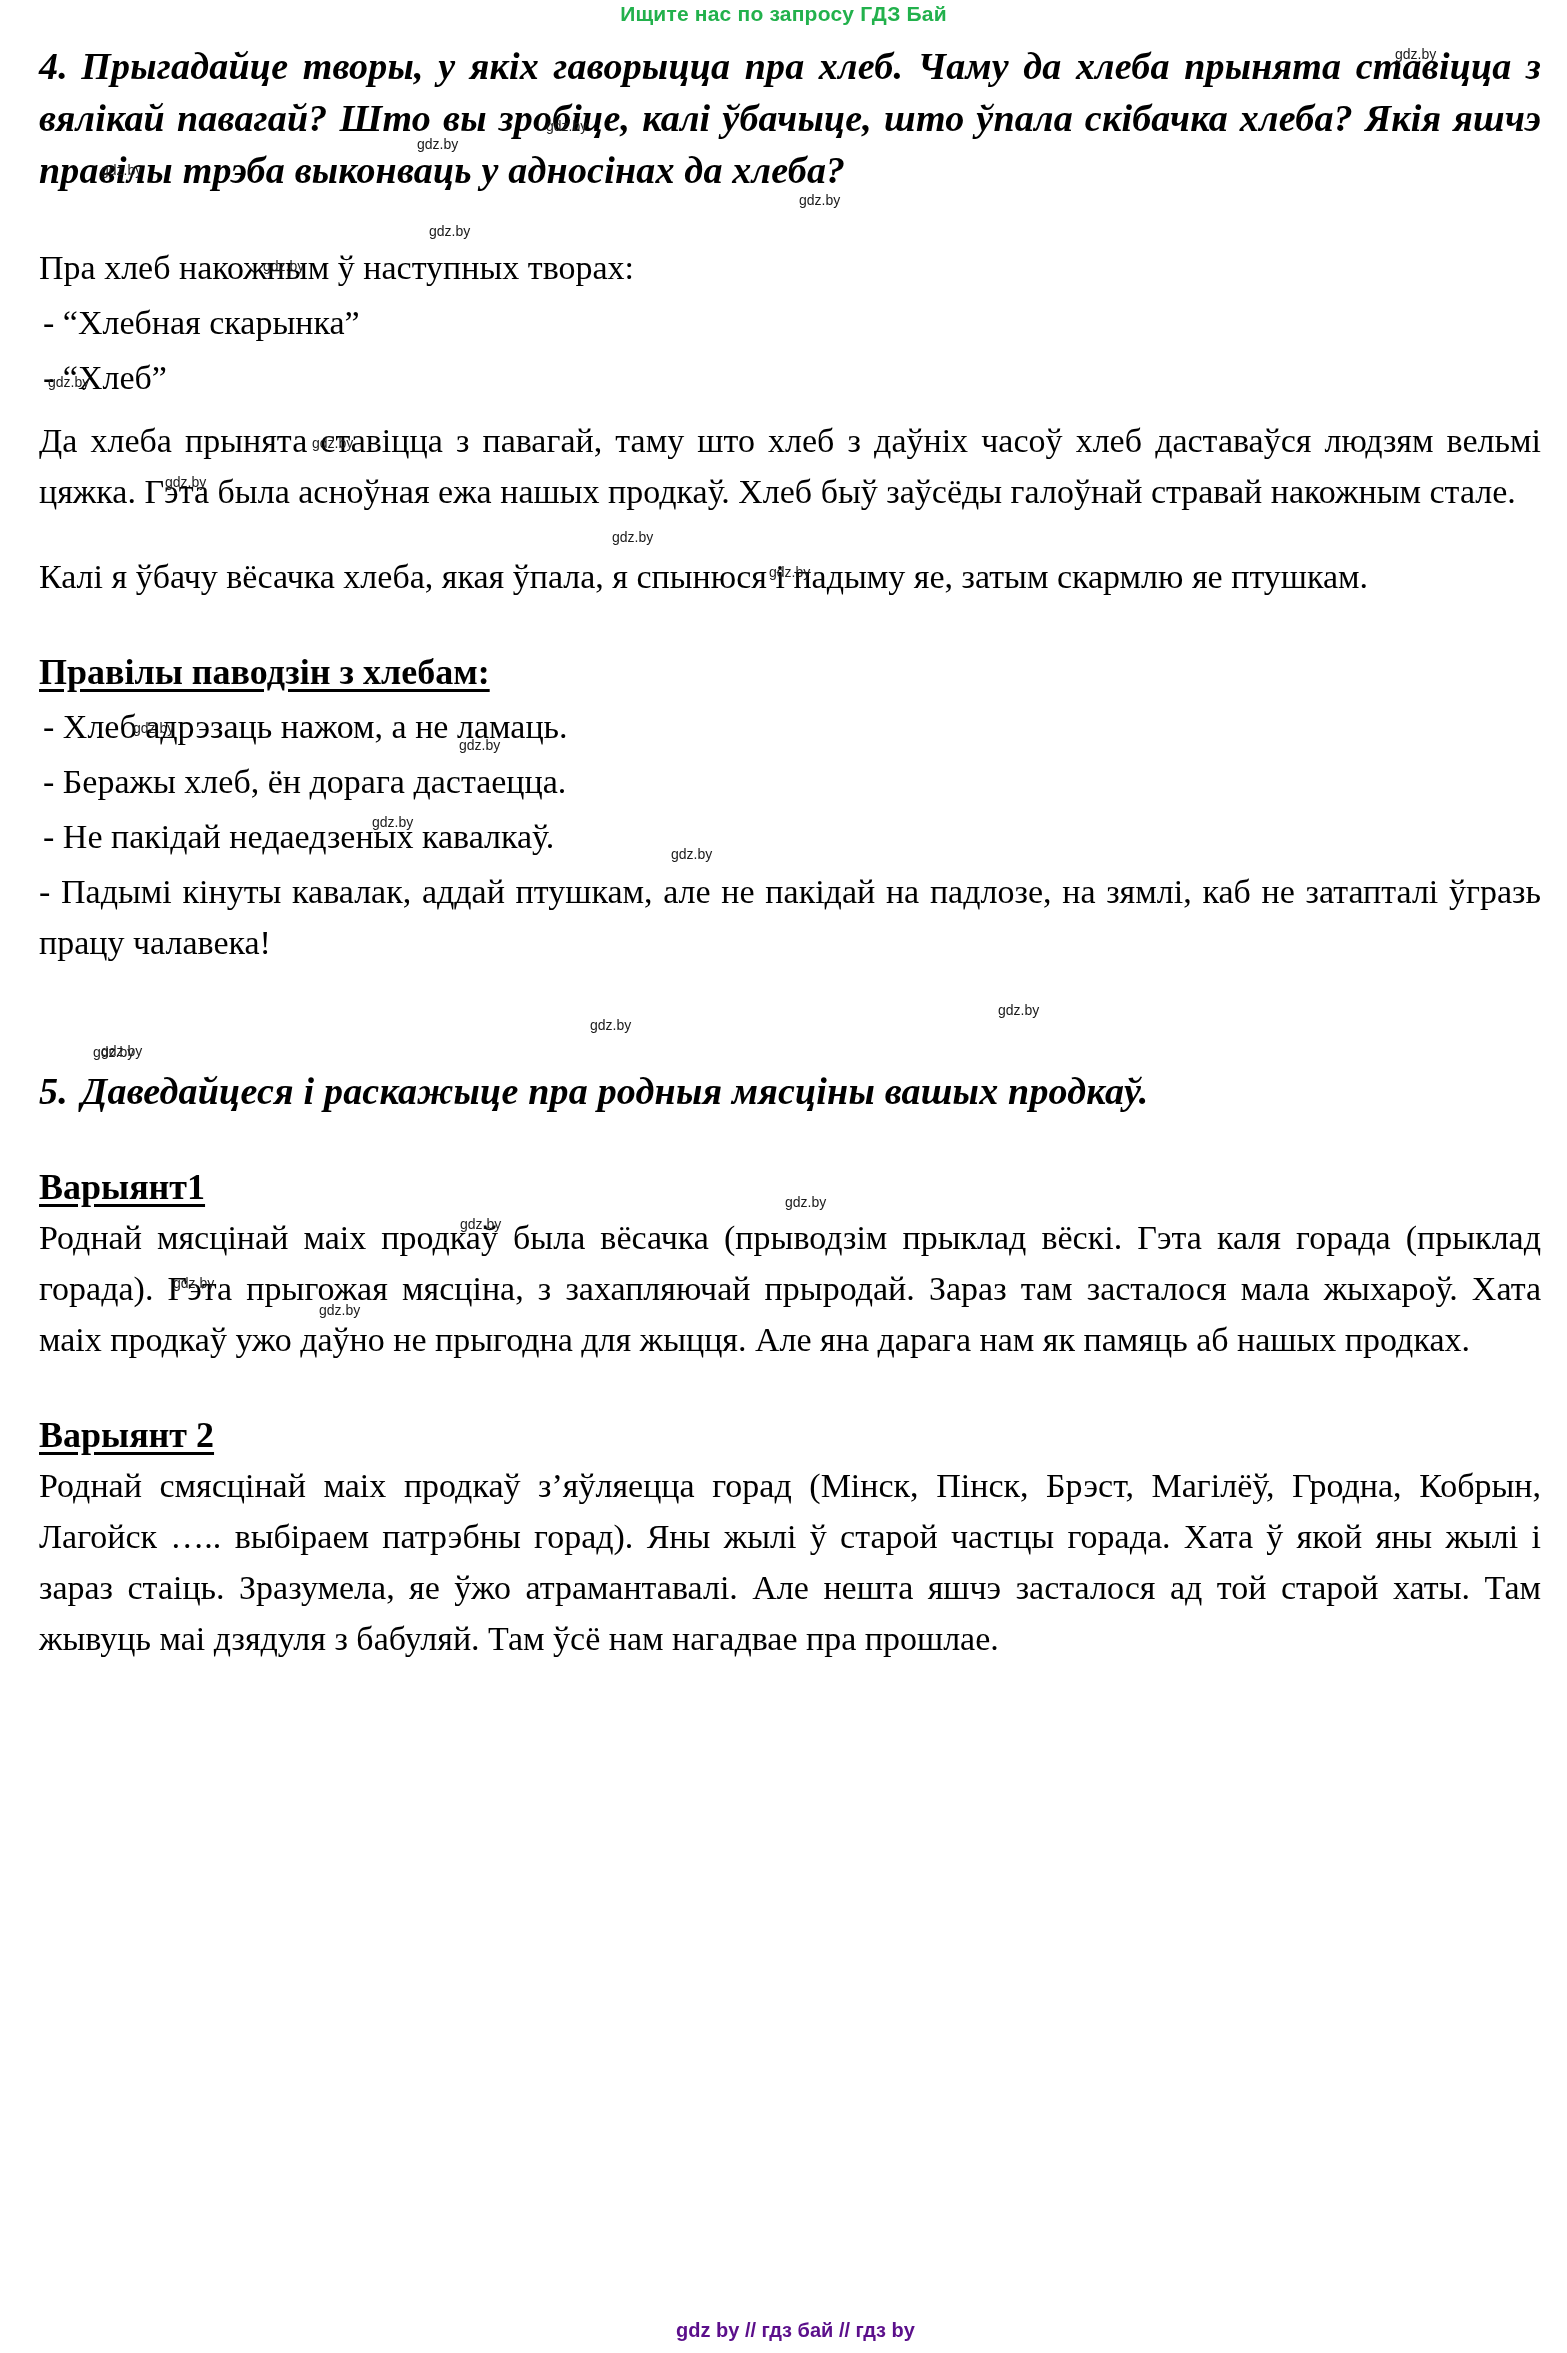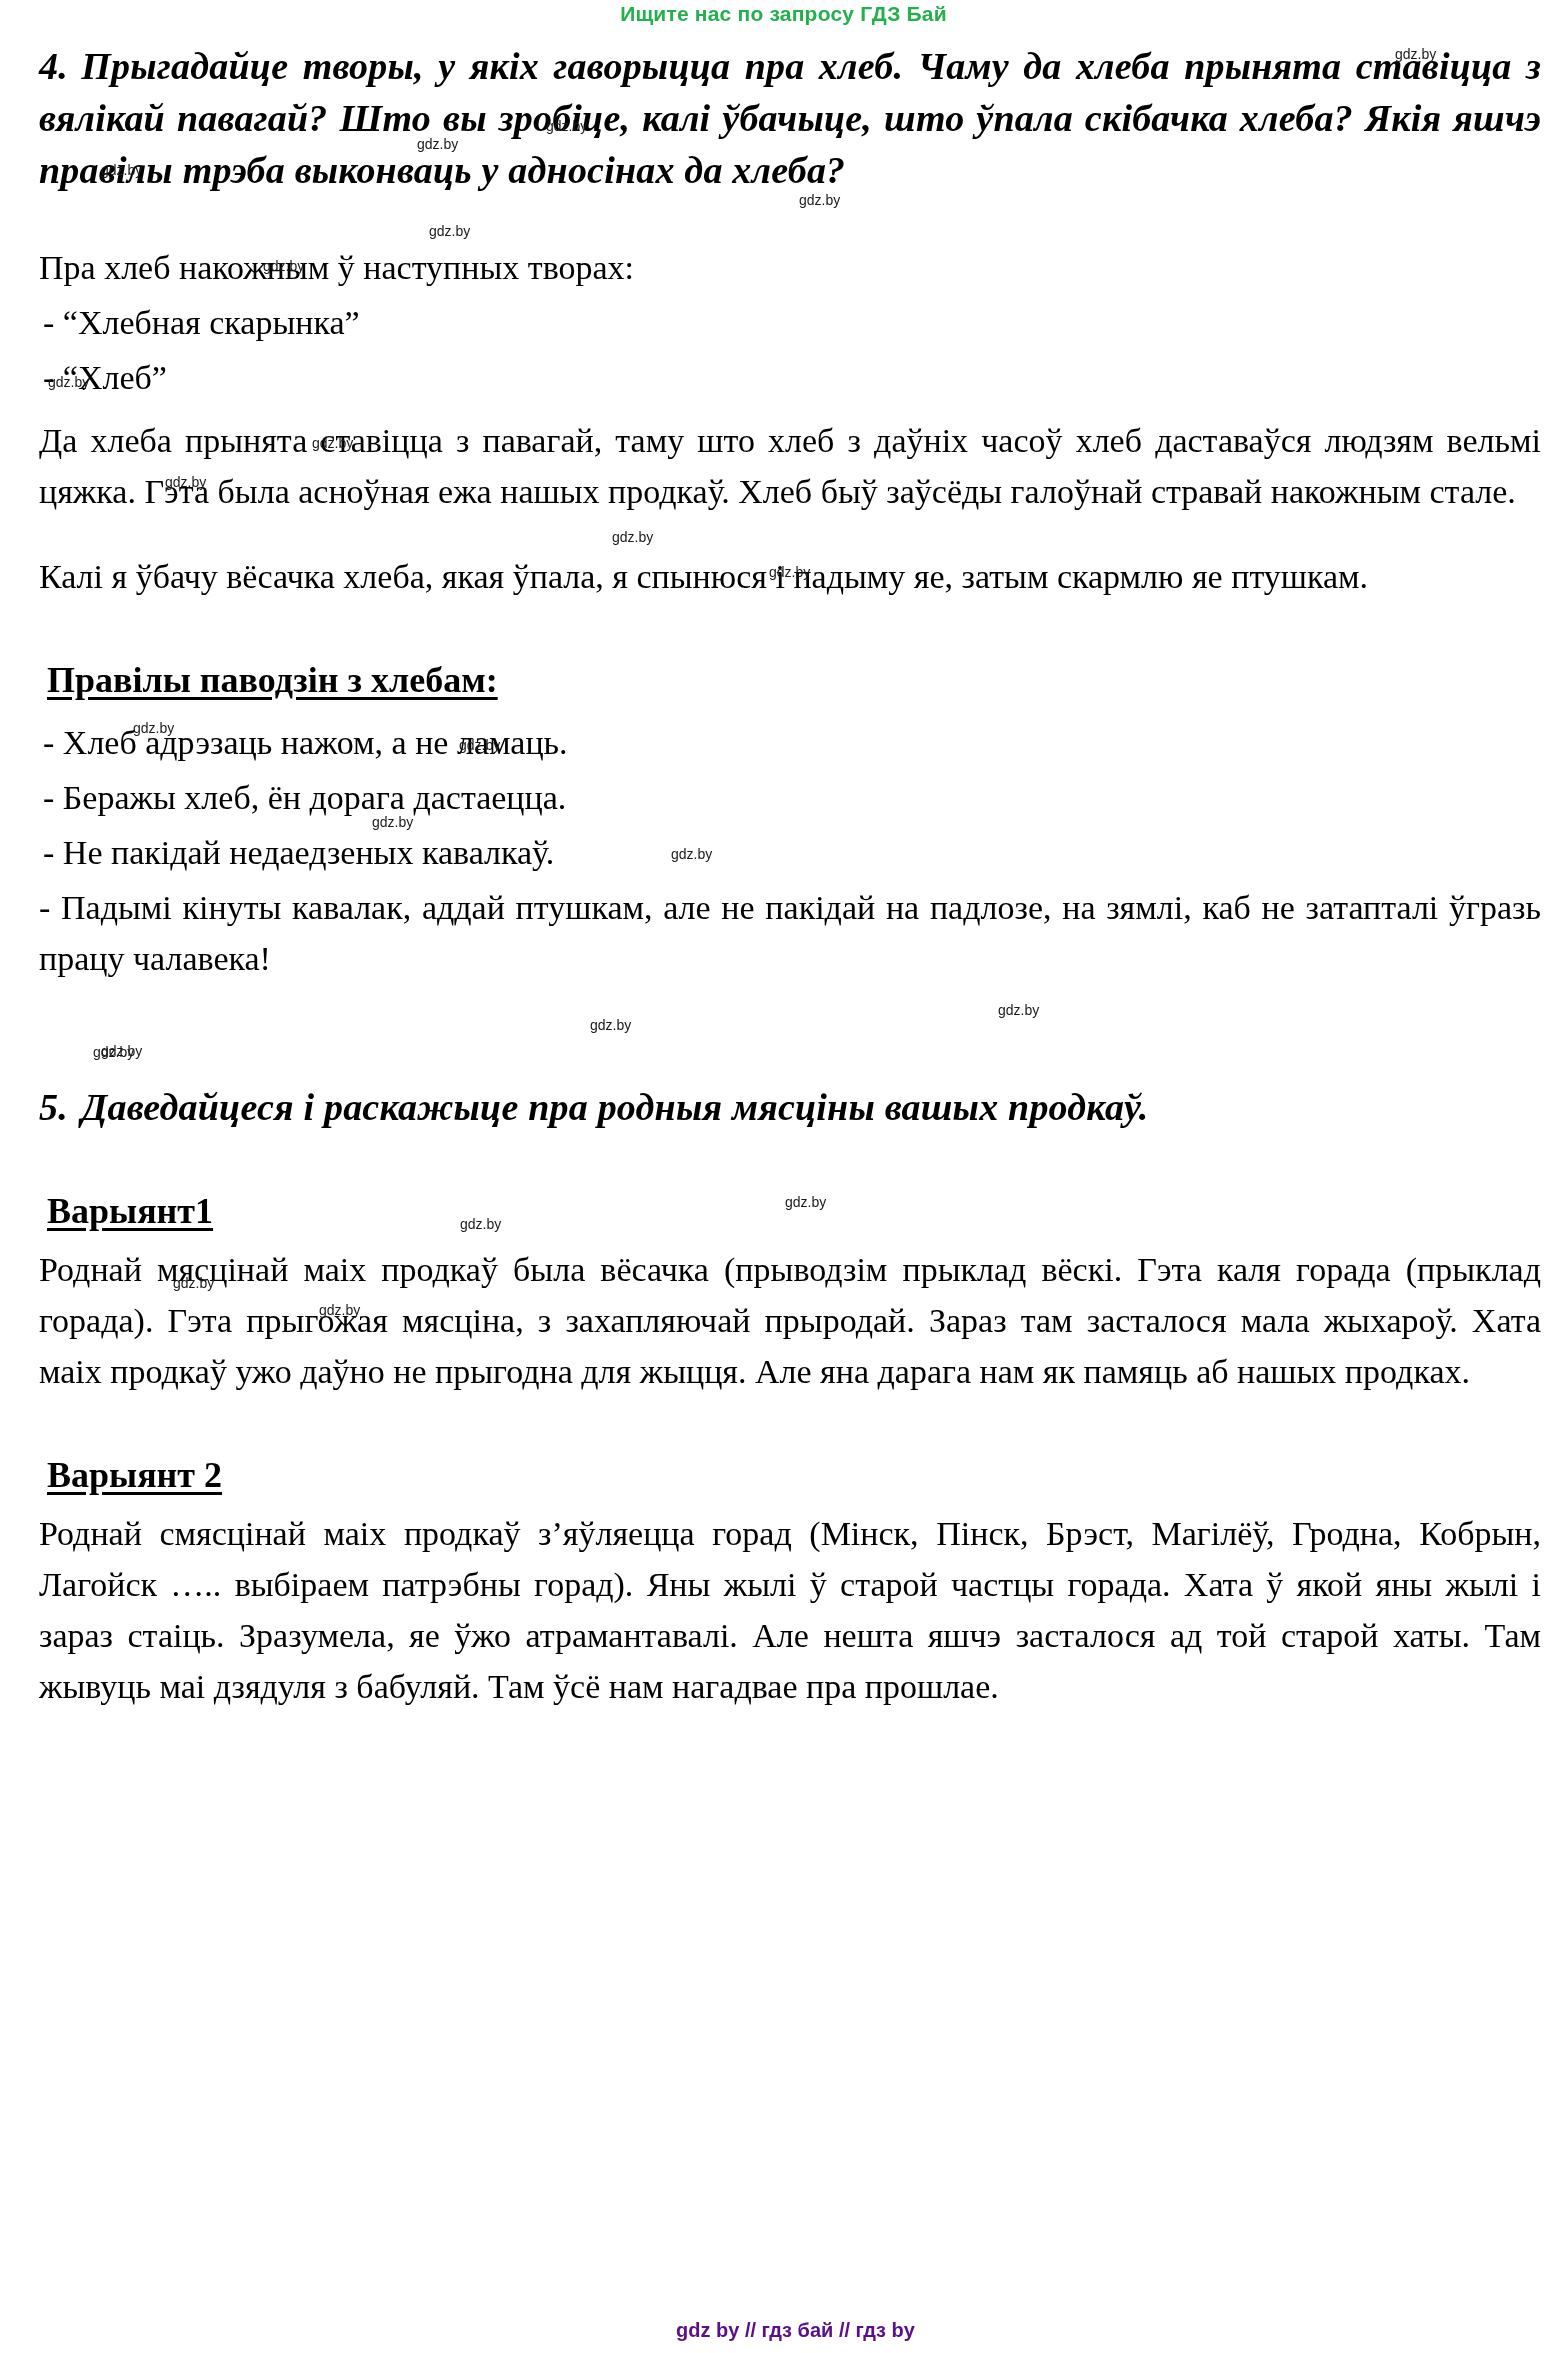--- a/index.html
+++ b/index.html
@@ -70,21 +70,21 @@
     text-align: left;
     white-space: nowrap;
   }
 
   .sub-heading {
     font-size: 36px;
     line-height: 49px;
     font-weight: bold;
     text-decoration: underline;
     text-underline-offset: 5px;
-    margin: 8px;
+    margin: 0;
     display: inline-block;
   }
 
   .spacer-10 { height: 8.4px; }
   .spacer-40 { height: 34px; }
   .spacer-55 { height: 46px; }
   .spacer-75 { height: 63px; }
 
   
   .wm {

